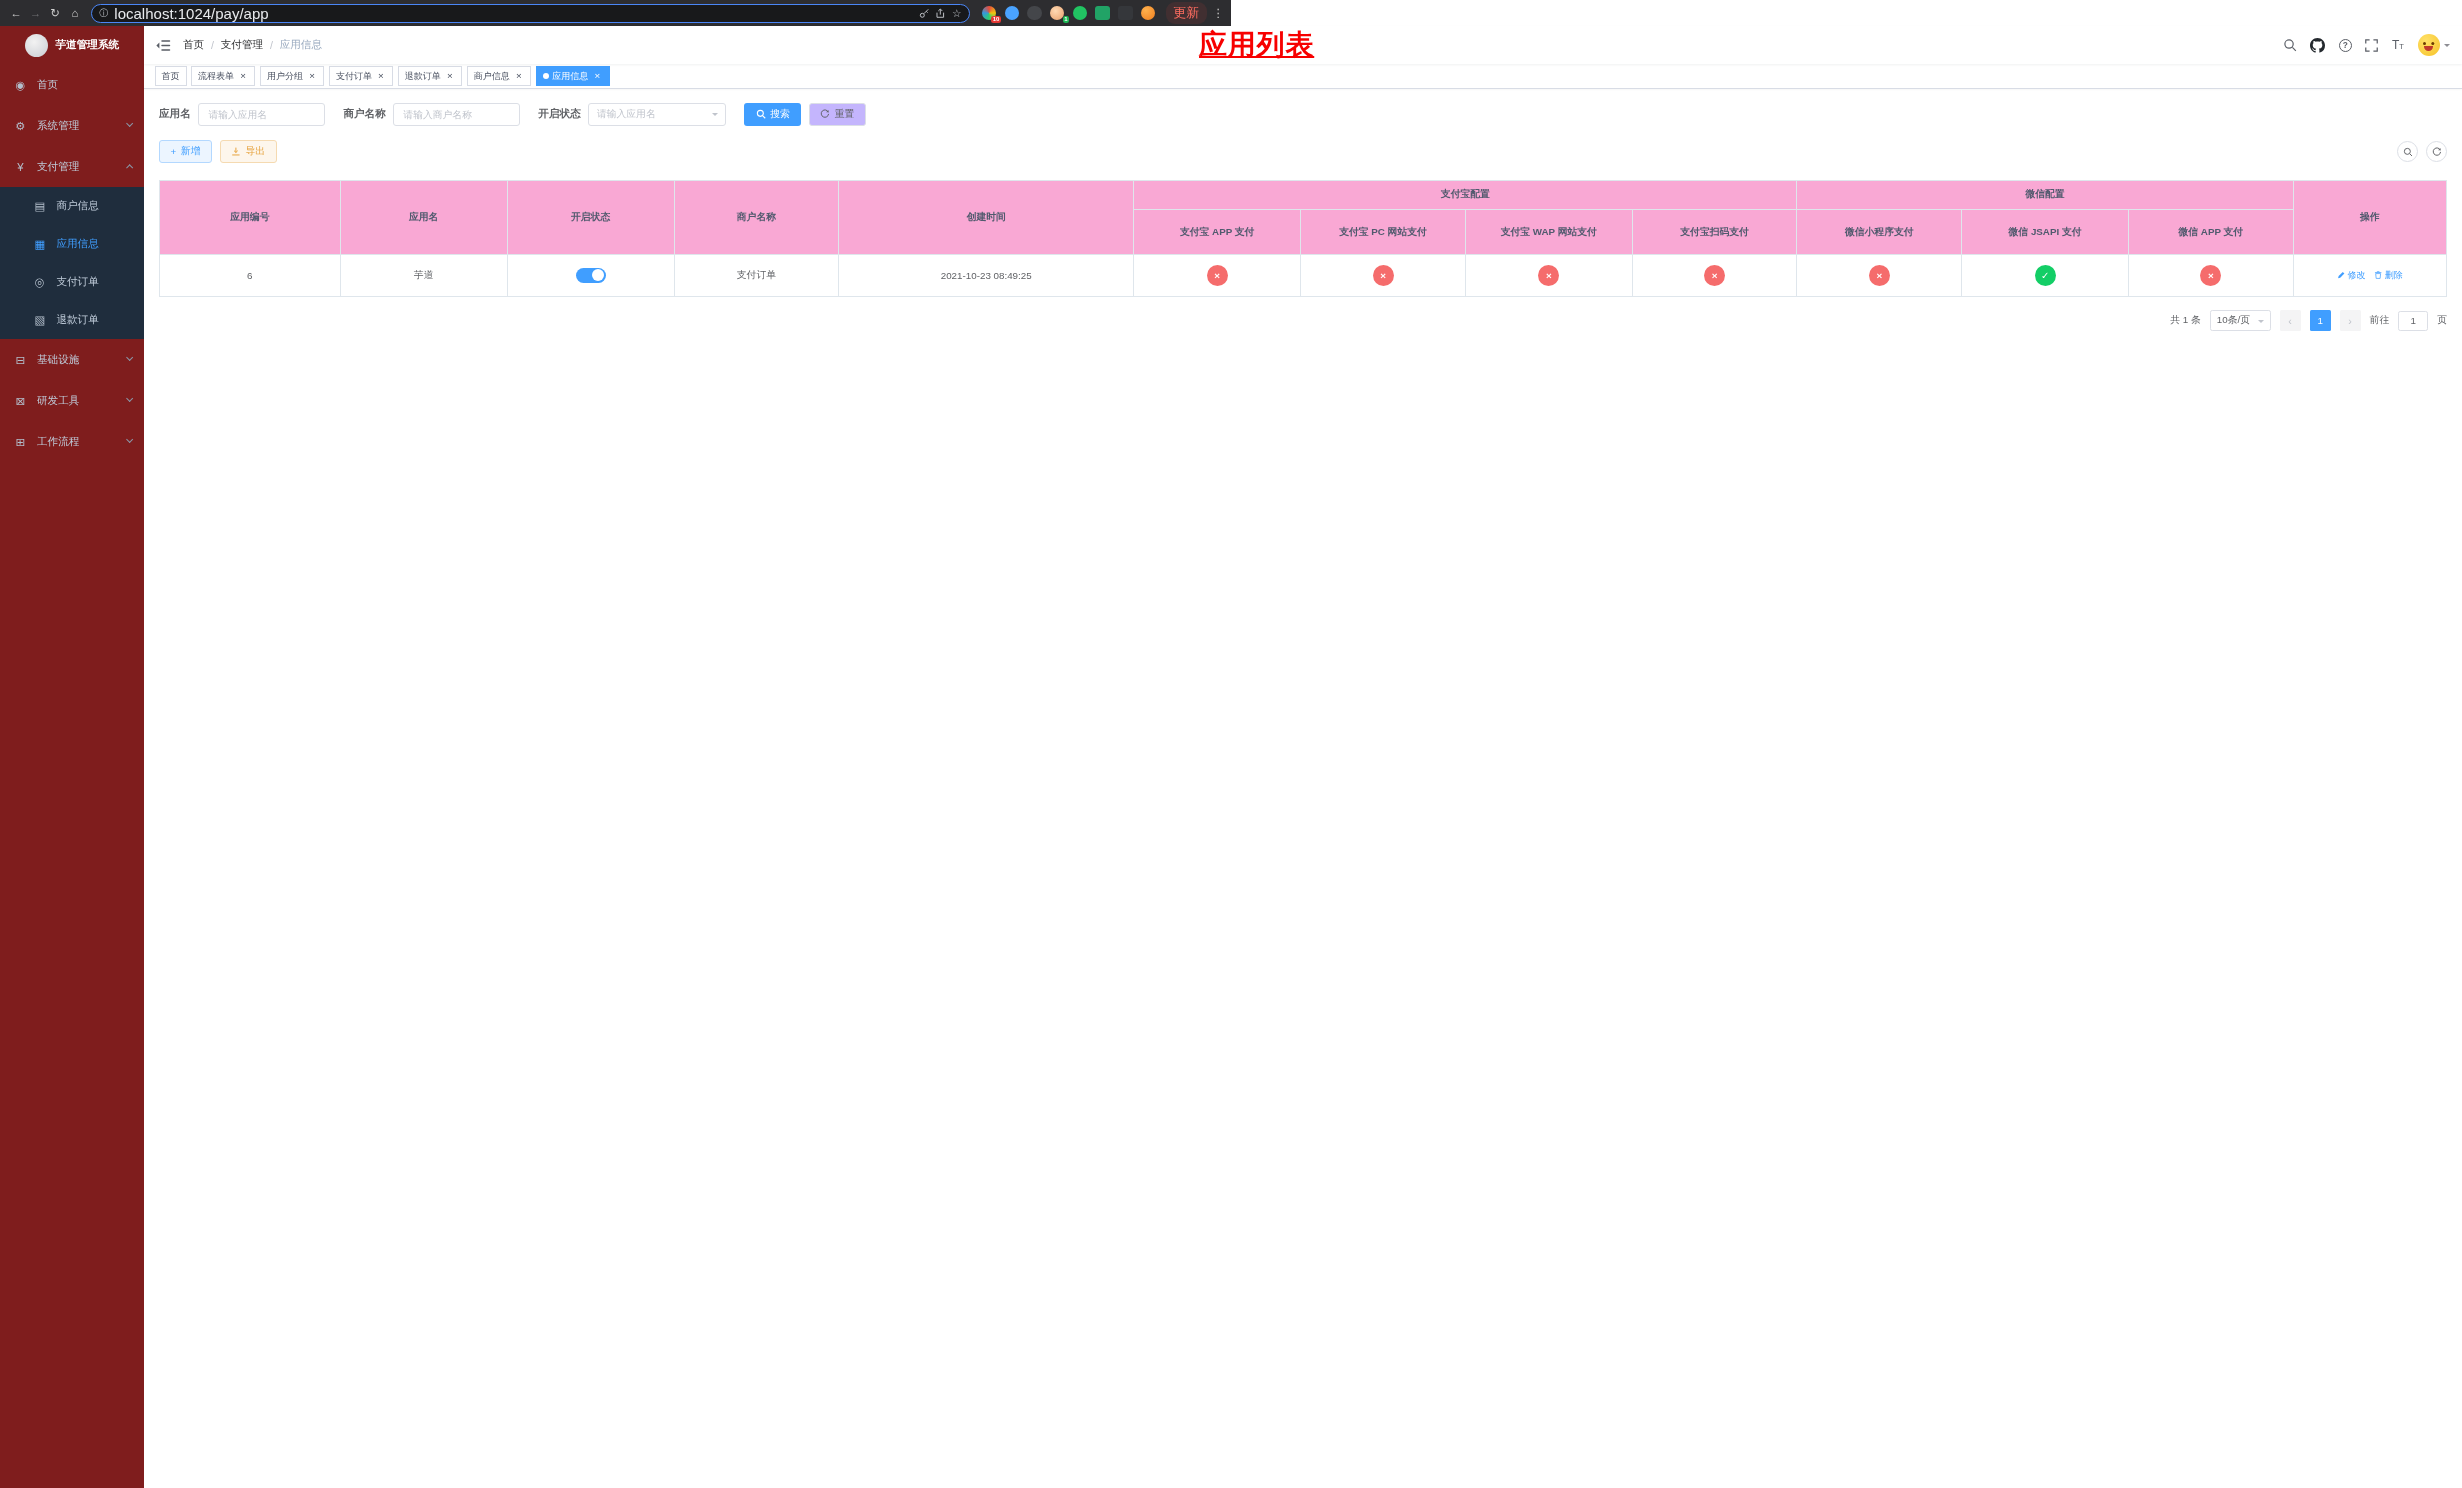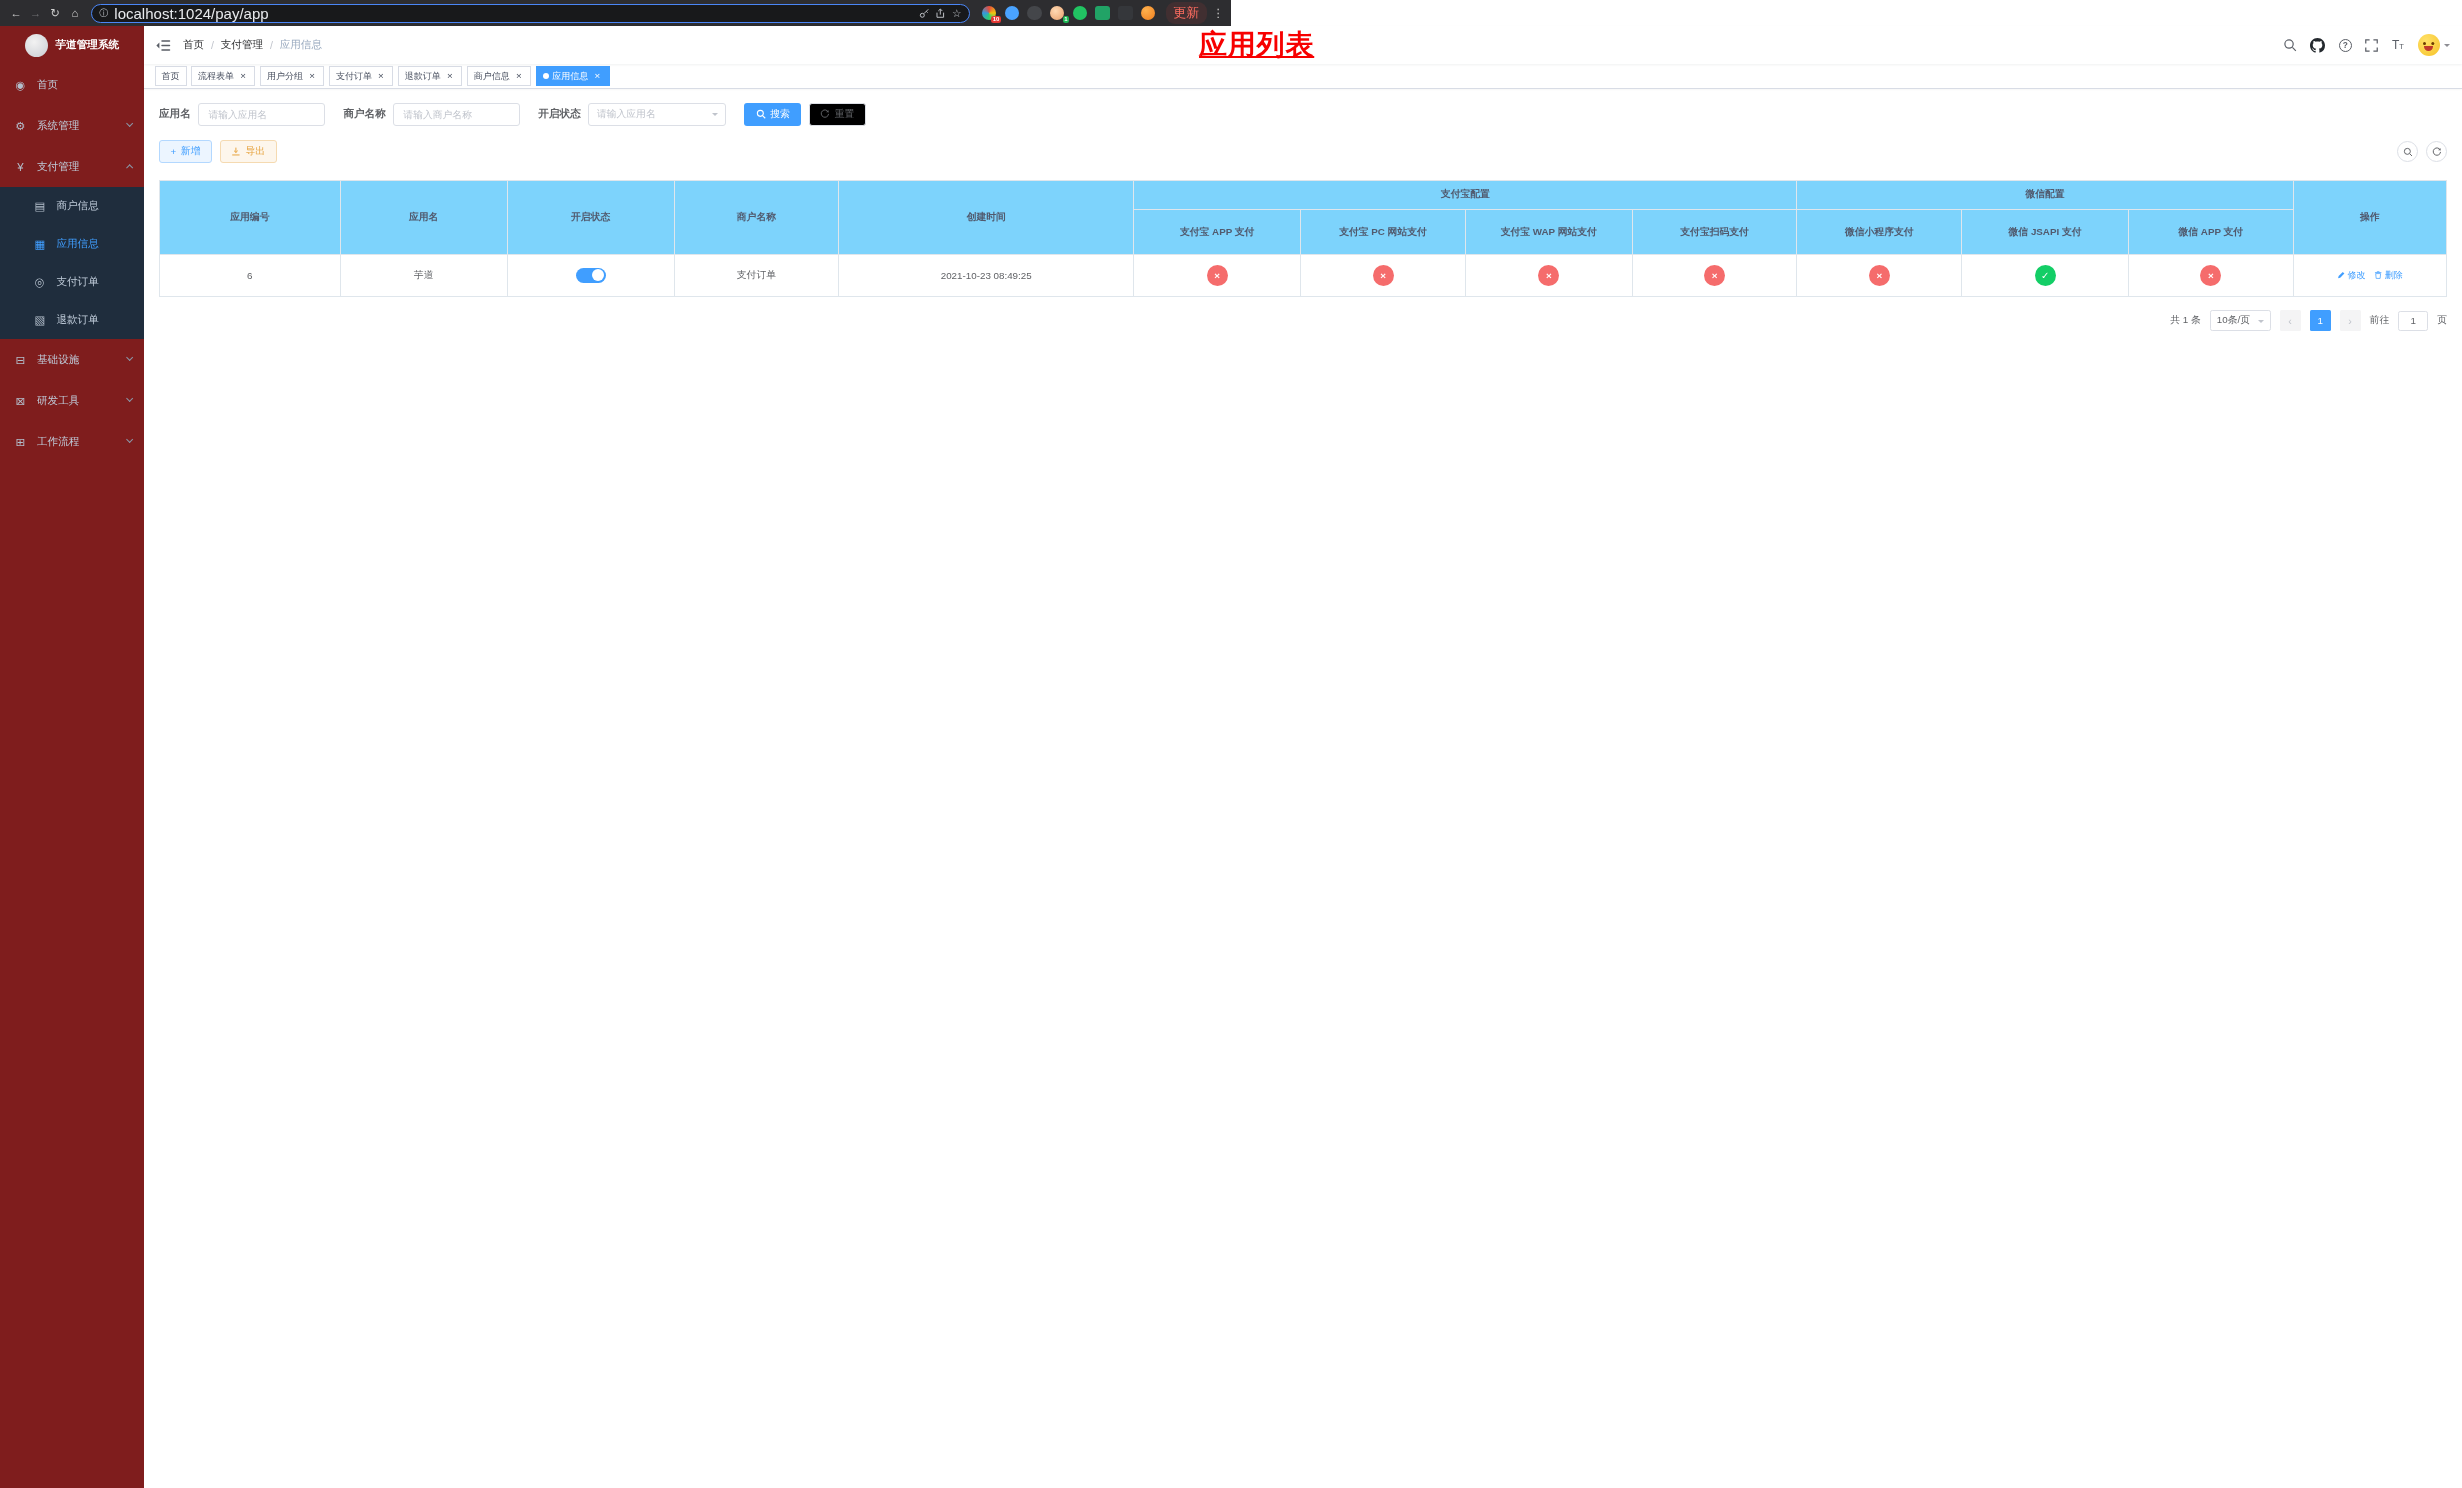--- a/index.html
+++ b/index.html
@@ -90,34 +90,34 @@
   .el-input { width:127px; height:23.5px; border:0.8px solid #dcdfe6; border-radius:3px;
     padding:0 9px; font-size:9.8px; color:#606266; outline:none; }
   .el-input::placeholder { color:#c0c4cc; }
   .el-select { width:138px; height:23.5px; border:0.8px solid #dcdfe6; border-radius:3px;
     display:flex; align-items:center; justify-content:space-between; padding:0 7.6px;
     font-size:9.8px; color:#c0c4cc; cursor:pointer; background:#fff; }
   .sel-caret { width:0; height:0; border:3.8px solid transparent; border-top-color:#c0c4cc; margin-top:3.8px; }
   .btn { height:23.5px; border-radius:3px; display:inline-flex; align-items:center; gap:4.5px;
     padding:0 10.6px; font-size:9.8px; cursor:pointer; border:0.8px solid transparent; white-space:nowrap; }
   .btn-primary { background:#409eff; color:#fff; }
-  .btn-default { background:#000000; border-color:#dcdfe6; color:#606266; }
+  .btn-default { background:#c4b5fd; border-color:#dcdfe6; color:#606266; }
   .btn-plain-primary { background:#ecf5ff; border-color:#b3d8ff; color:#409eff; }
   .btn-plain-warning { background:#fdf6ec; border-color:#f5dab1; color:#e6a23c; }
   .gap8 { width:1.5px; }
   .toolbar { display:flex; align-items:center; gap:7.6px; margin-bottom:16.7px; }
   .toolbar .spacer { flex:1; }
   .circle-btn { width:21px; height:21px; border-radius:50%; border:0.8px solid #dcdfe6;
     background:#fff; display:flex; align-items:center; justify-content:center; cursor:pointer; }
 
   
   .grid { width:100%; border-collapse:collapse; table-layout:fixed; }
   .grid th,.grid td { border:0.8px solid #dfe6ec; text-align:center; font-size:9.8px;
     color:#606266; padding:3.8px 3.8px; vertical-align:middle; word-break:break-word; }
-  .grid thead th { background:#7dd3fc; color:#515a6e; font-weight:700; }
+  .grid thead th { background:#f9a8d4; color:#515a6e; font-weight:700; }
   .grid tr.h1 th { height:29px; }
   .grid tr.h2 th { height:45px; line-height:1.6; }
   .grid tbody td { height:42px; background:#fff; }
   .switch { display:inline-block; width:30px; height:15px; border-radius:7.6px; background:#409eff;
     position:relative; cursor:pointer; vertical-align:middle; }
   .switch::after { content:""; position:absolute; right:1.5px; top:1.5px; width:12px; height:12px;
     background:#fff; border-radius:50%; }
   .cfg { width:21px; height:21px; border-radius:50%; display:inline-flex; align-items:center;
     justify-content:center; color:#fff; font-size:9.8px; font-weight:700; }
   .cfg.no { background:#f56c6c; }

